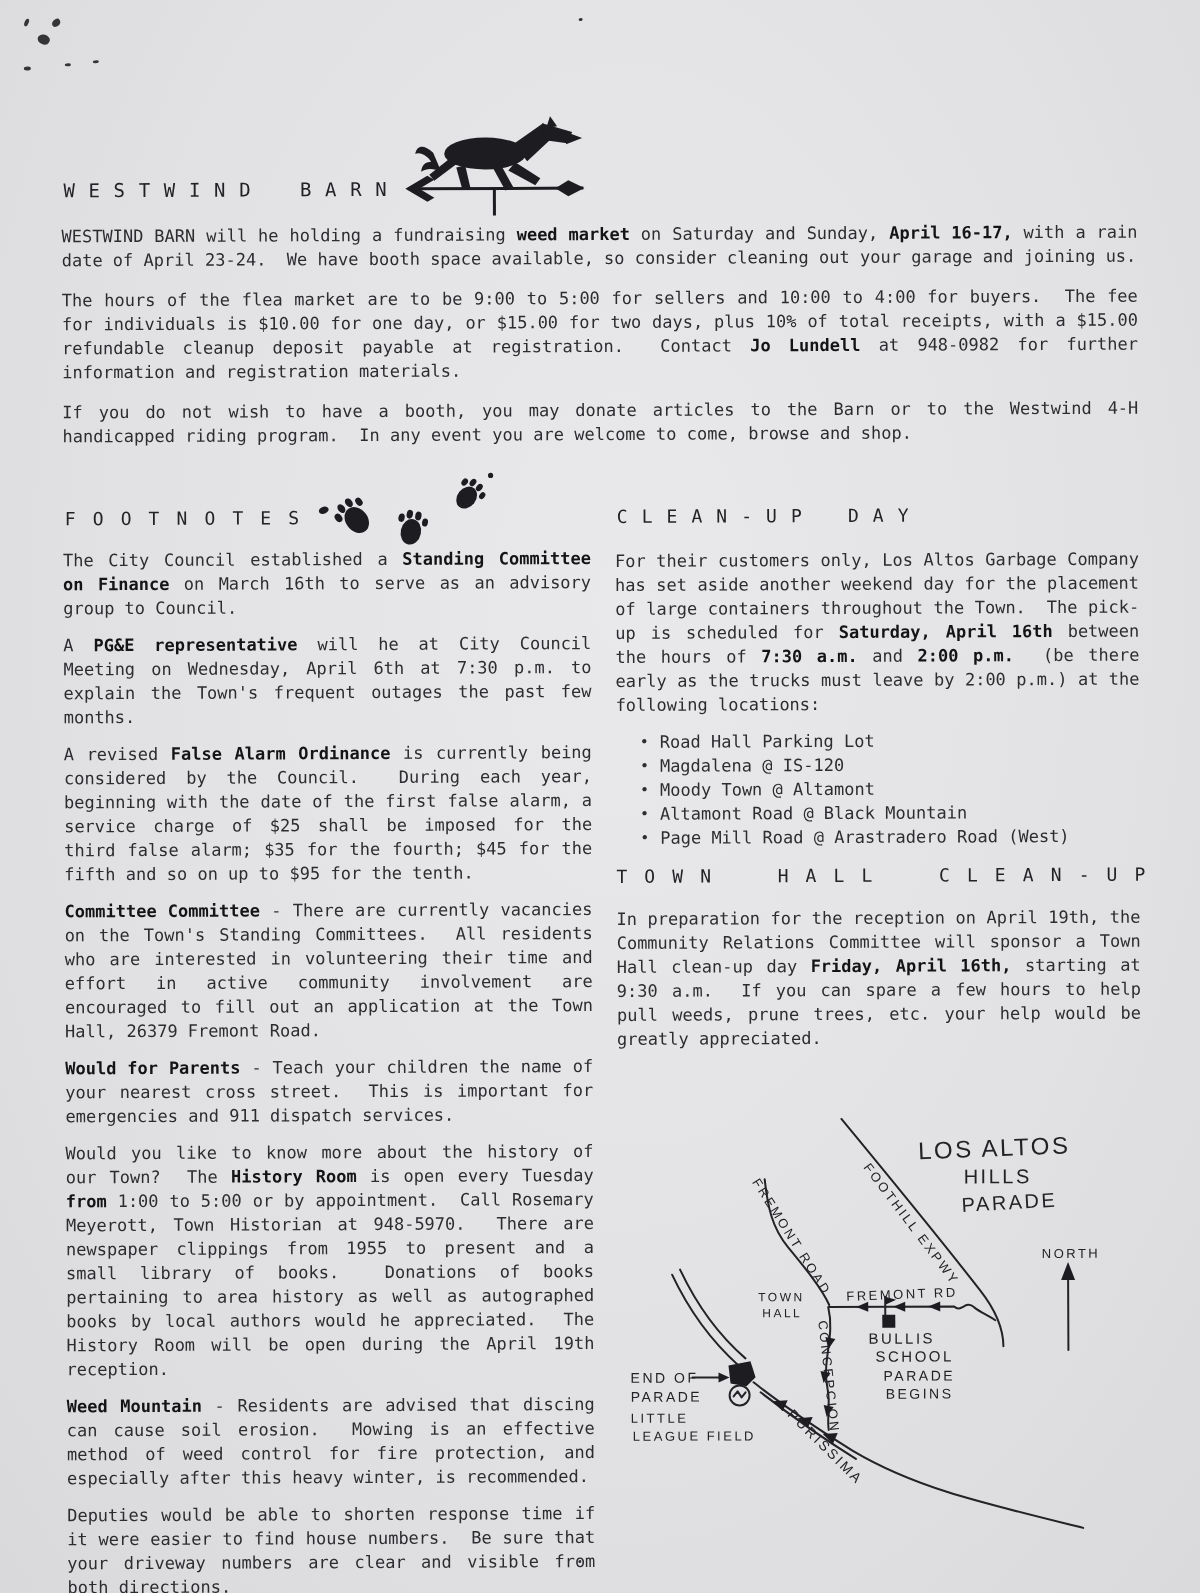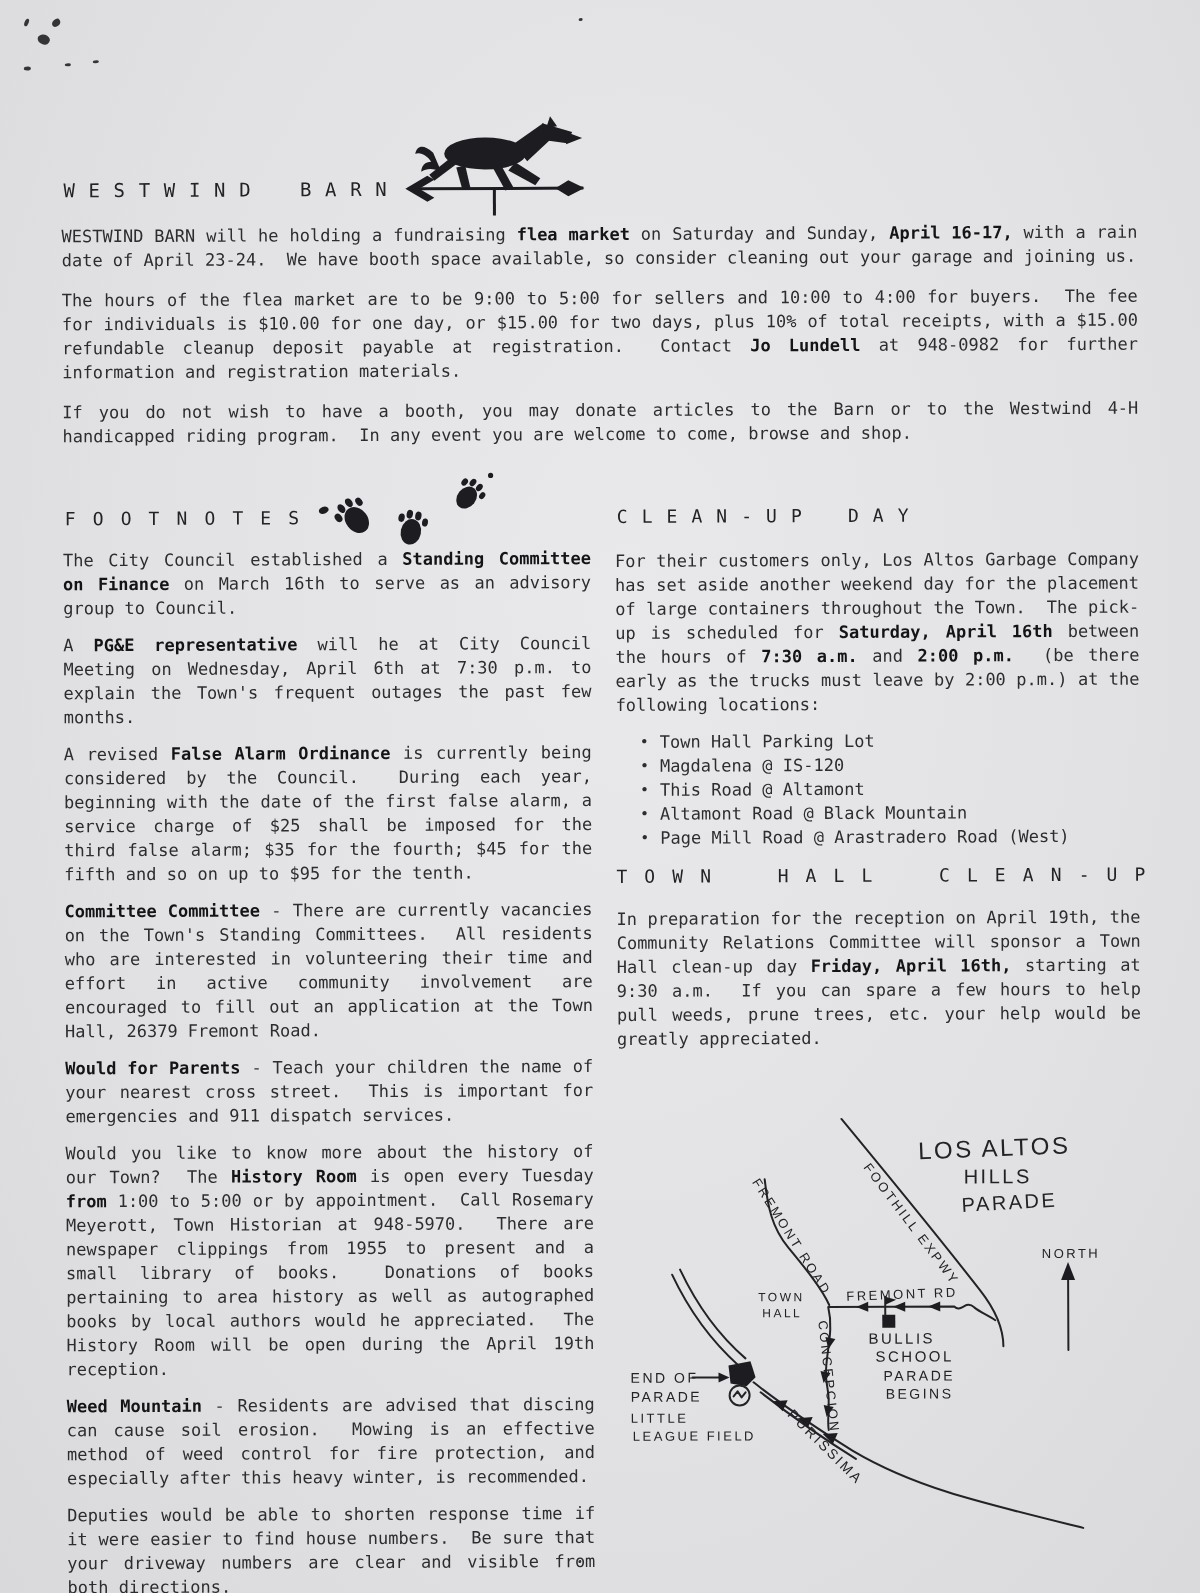--- a/index.html
+++ b/index.html
@@ -72,21 +72,21 @@
         <polygon points="149,19 167,26 151,32"></polygon>
         <polygon points="100,50 125,66 120,73 93,58"></polygon>
         <polygon points="86,53 98,75 90,78 78,56"></polygon>
         <polygon points="42,51 19,68 14,62 33,47"></polygon>
         <polygon points="50,53 55,75 47,77 41,55"></polygon>
       </g>
     </g>
   </svg>
 
   <section class="intro">
-    <p><span>WESTWIND BARN will he holding a fundraising </span><span class="b">flea market</span><span> on Saturday and Sunday, </span><span class="b">April 16-17,</span><span> with a rain date of April 23-24.&nbsp; We have booth space available, so consider cleaning out your garage and joining us.</span></p>
+    <p><span>WESTWIND BARN will he holding a fundraising </span><span class="b">weed market</span><span> on Saturday and Sunday, </span><span class="b">April 16-17,</span><span> with a rain date of April 23-24.&nbsp; We have booth space available, so consider cleaning out your garage and joining us.</span></p>
     <p><span>The hours of the flea market are to be 9:00 to 5:00 for sellers and 10:00 to 4:00 for buyers.&nbsp; The fee for individuals is $10.00 for one day, or $15.00 for two days, plus 10% of total receipts, with a $15.00 refundable cleanup deposit payable at registration.&nbsp; Contact </span><span class="b">Jo Lundell</span><span> at 948-0982 for further information and registration materials.</span></p>
     <p><span>If you do not wish to have a booth, you may donate articles to the Barn or to the Westwind 4-H handicapped riding program.&nbsp; In any event you are welcome to come, browse and shop.</span></p>
   </section>
 
   <section class="col-left">
     <div class="sec-head">
       <h2 class="h-footnotes">FOOTNOTES</h2>
       <svg class="paws" width="190" height="95" viewBox="0 0 190 95">
         <g fill="#1d1d21">
           <ellipse cx="9" cy="44" rx="5" ry="3.5" transform="rotate(-20 9 44)"></ellipse>
@@ -122,23 +122,23 @@
     <p><span class="b">Would for Parents</span><span> - Teach your children the name of your nearest cross street.&nbsp; This is important for emergencies and 911 dispatch services.</span></p>
     <p><span>Would you like to know more about the history of our Town?&nbsp; The </span><span class="b">History Room</span><span> is open every Tuesday </span><span class="b">from</span><span> 1:00 to 5:00 or by appointment.&nbsp; Call Rosemary Meyerott, Town Historian at 948-5970.&nbsp; There are newspaper clippings from 1955 to present and a small library of books.&nbsp; Donations of books pertaining to area history as well as autographed books by local authors would he appreciated.&nbsp; The History Room will be open during the April 19th reception.</span></p>
     <p><span class="b">Weed Mountain</span><span> - Residents are advised that discing can cause soil erosion.&nbsp; Mowing is an effective method of weed control for fire protection, and especially after this heavy winter, is recommended.</span></p>
     <p><span>Deputies would be able to shorten response time if it were easier to find house numbers.&nbsp; Be sure that your driveway numbers are clear and visible from both directions.</span></p>
   </section>
 
   <section class="col-right">
     <h2 class="h-cleanup">CLEAN-UP DAY</h2>
     <p><span>For their customers only, Los Altos Garbage Company has set aside another weekend day for the placement of large containers throughout the Town.&nbsp; The pick-up is scheduled for </span><span class="b">Saturday, April 16th</span><span> between the hours of </span><span class="b">7:30 a.m.</span><span> and </span><span class="b">2:00 p.m.</span><span>&nbsp; (be there early as the trucks must leave by 2:00 p.m.) at the following locations:</span></p>
     <ul class="locs">
-      <li><span class="dot">•</span><span>Town Hall Parking Lot</span></li>
+      <li><span class="dot">•</span><span>Road Hall Parking Lot</span></li>
       <li><span class="dot">•</span><span>Magdalena @ IS-120</span></li>
-      <li><span class="dot">•</span><span>This Road @ Altamont</span></li>
+      <li><span class="dot">•</span><span>Moody Town @ Altamont</span></li>
       <li><span class="dot">•</span><span>Altamont Road @ Black Mountain</span></li>
       <li><span class="dot">•</span><span>Page Mill Road @ Arastradero Road (West)</span></li>
     </ul>
     <h2 class="h-townhall">TOWN HALL CLEAN-UP</h2>
     <p><span>In preparation for the reception on April 19th, the Community Relations Committee will sponsor a Town Hall clean-up day </span><span class="b">Friday, April 16th,</span><span> starting at 9:30 a.m.&nbsp; If you can spare a few hours to help pull weeds, prune trees, etc. your help would be greatly appreciated.</span></p>
   </section>
 
   <svg class="map" width="534" height="478" viewBox="0 0 534 478">
 
     <path d="M230,20 C248,42 320,130 368,192 C382,210 391,228 391,248"></path>

